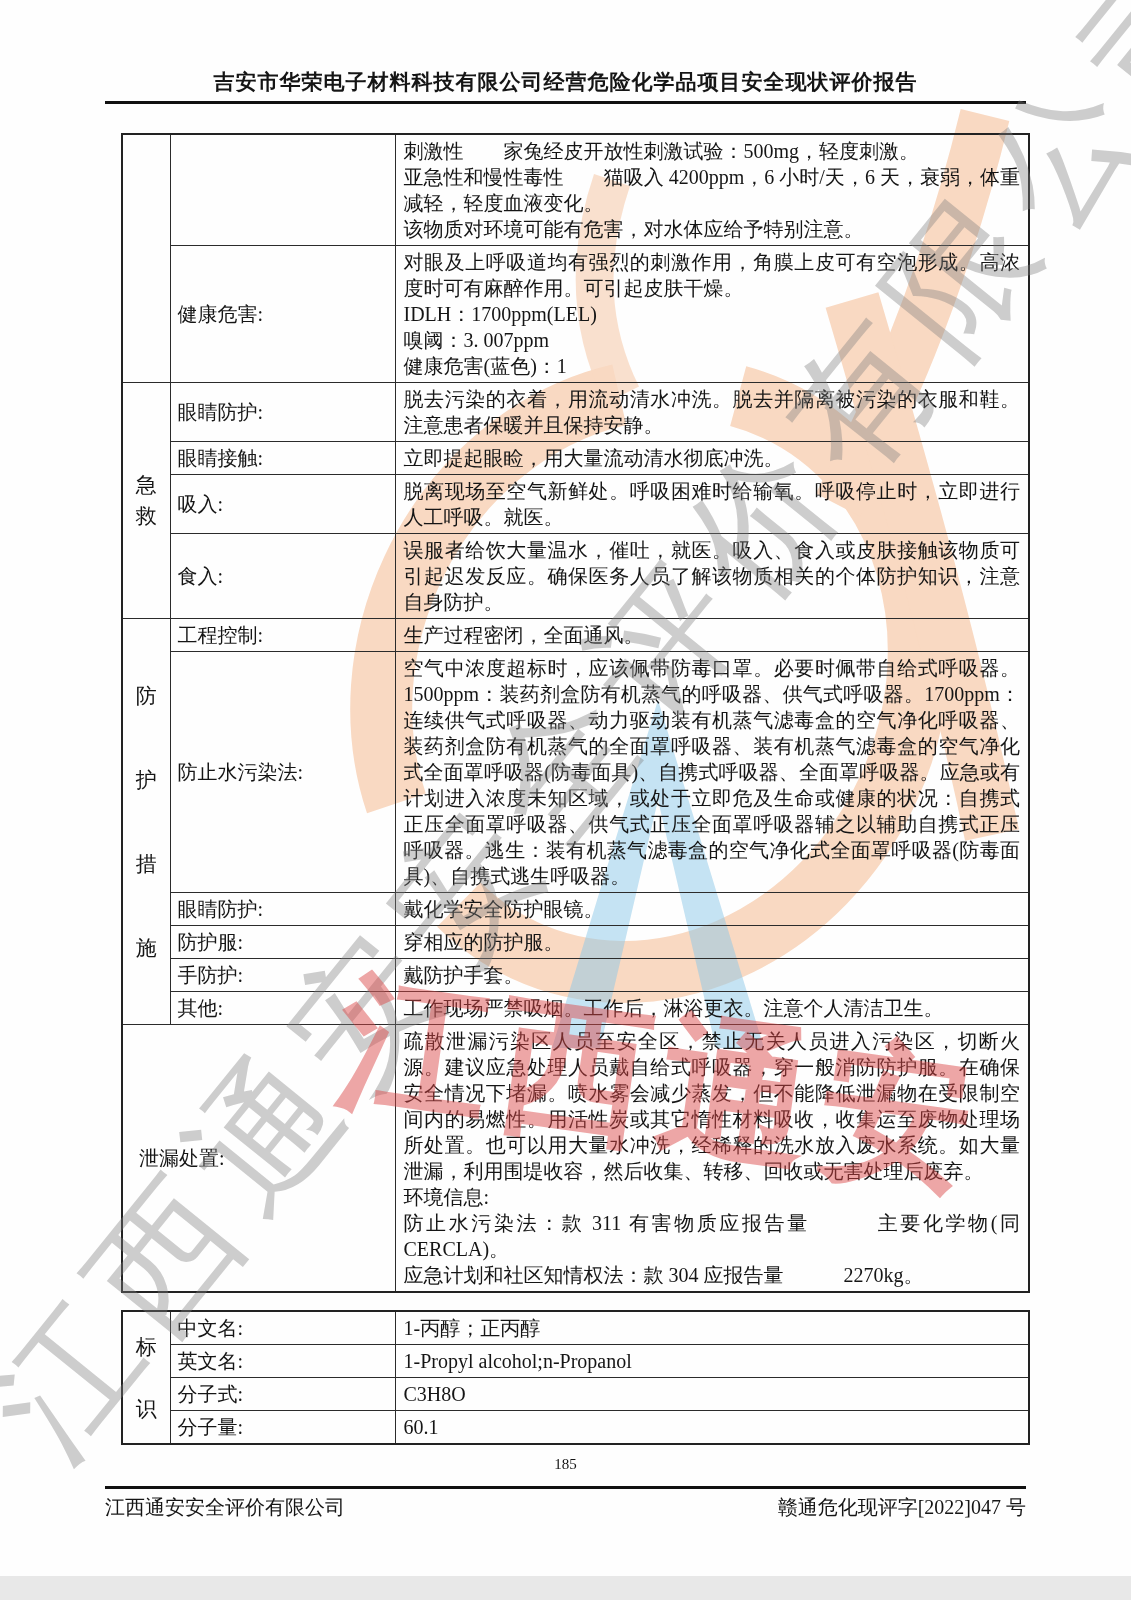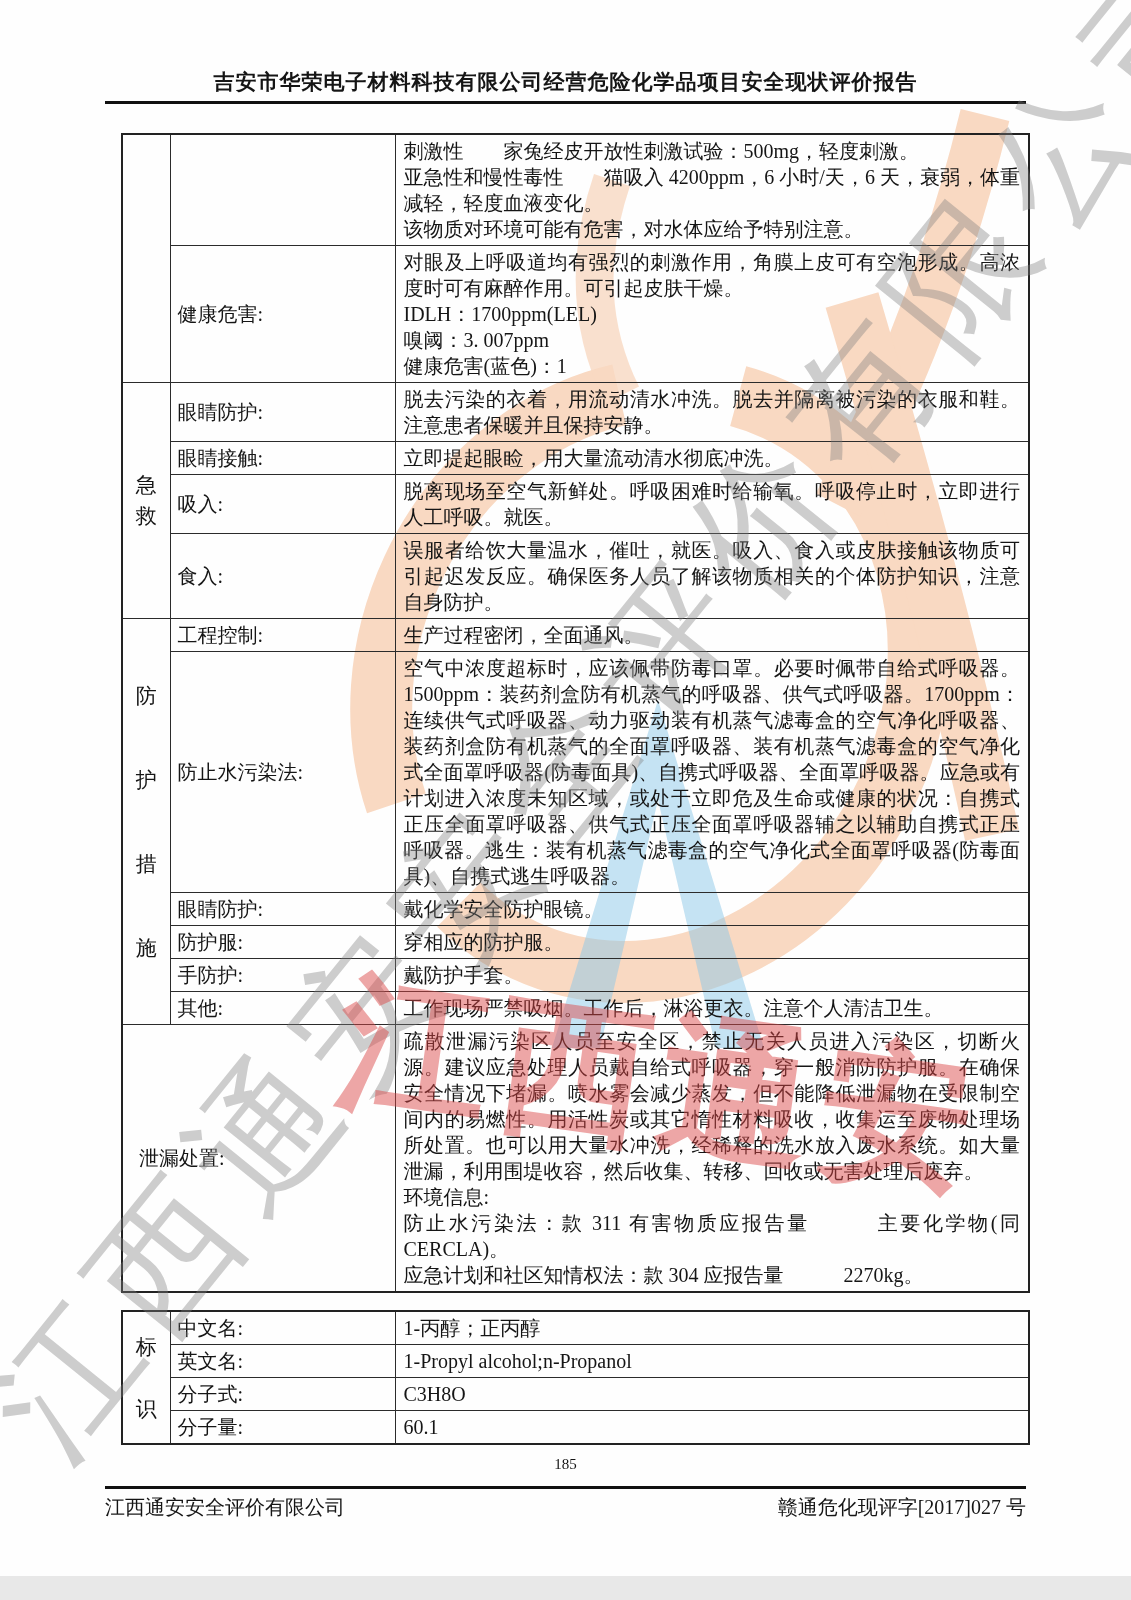--- a/index.html
+++ b/index.html
@@ -195,19 +195,19 @@
       <tr class="r32">
         <td class="lbl">分子量:</td>
         <td class="val">60.1</td>
       </tr>
     </tbody>
       </table>
 
     <div class="pagenum">185</div>
     <div class="ftr-rule"></div>
     <div class="ftr-left">江西通安安全评价有限公司</div>
-    <div class="ftr-right">赣通危化现评字[2017]027 号</div>
+    <div class="ftr-right">赣通危化现评字[2022]047 号</div>
   </div>
 
   <div class="wm-gray">江西通安安全评价有限公司</div>
   <div class="wm-red">江西通安</div>
 
 </div>
 
 </body></html>

